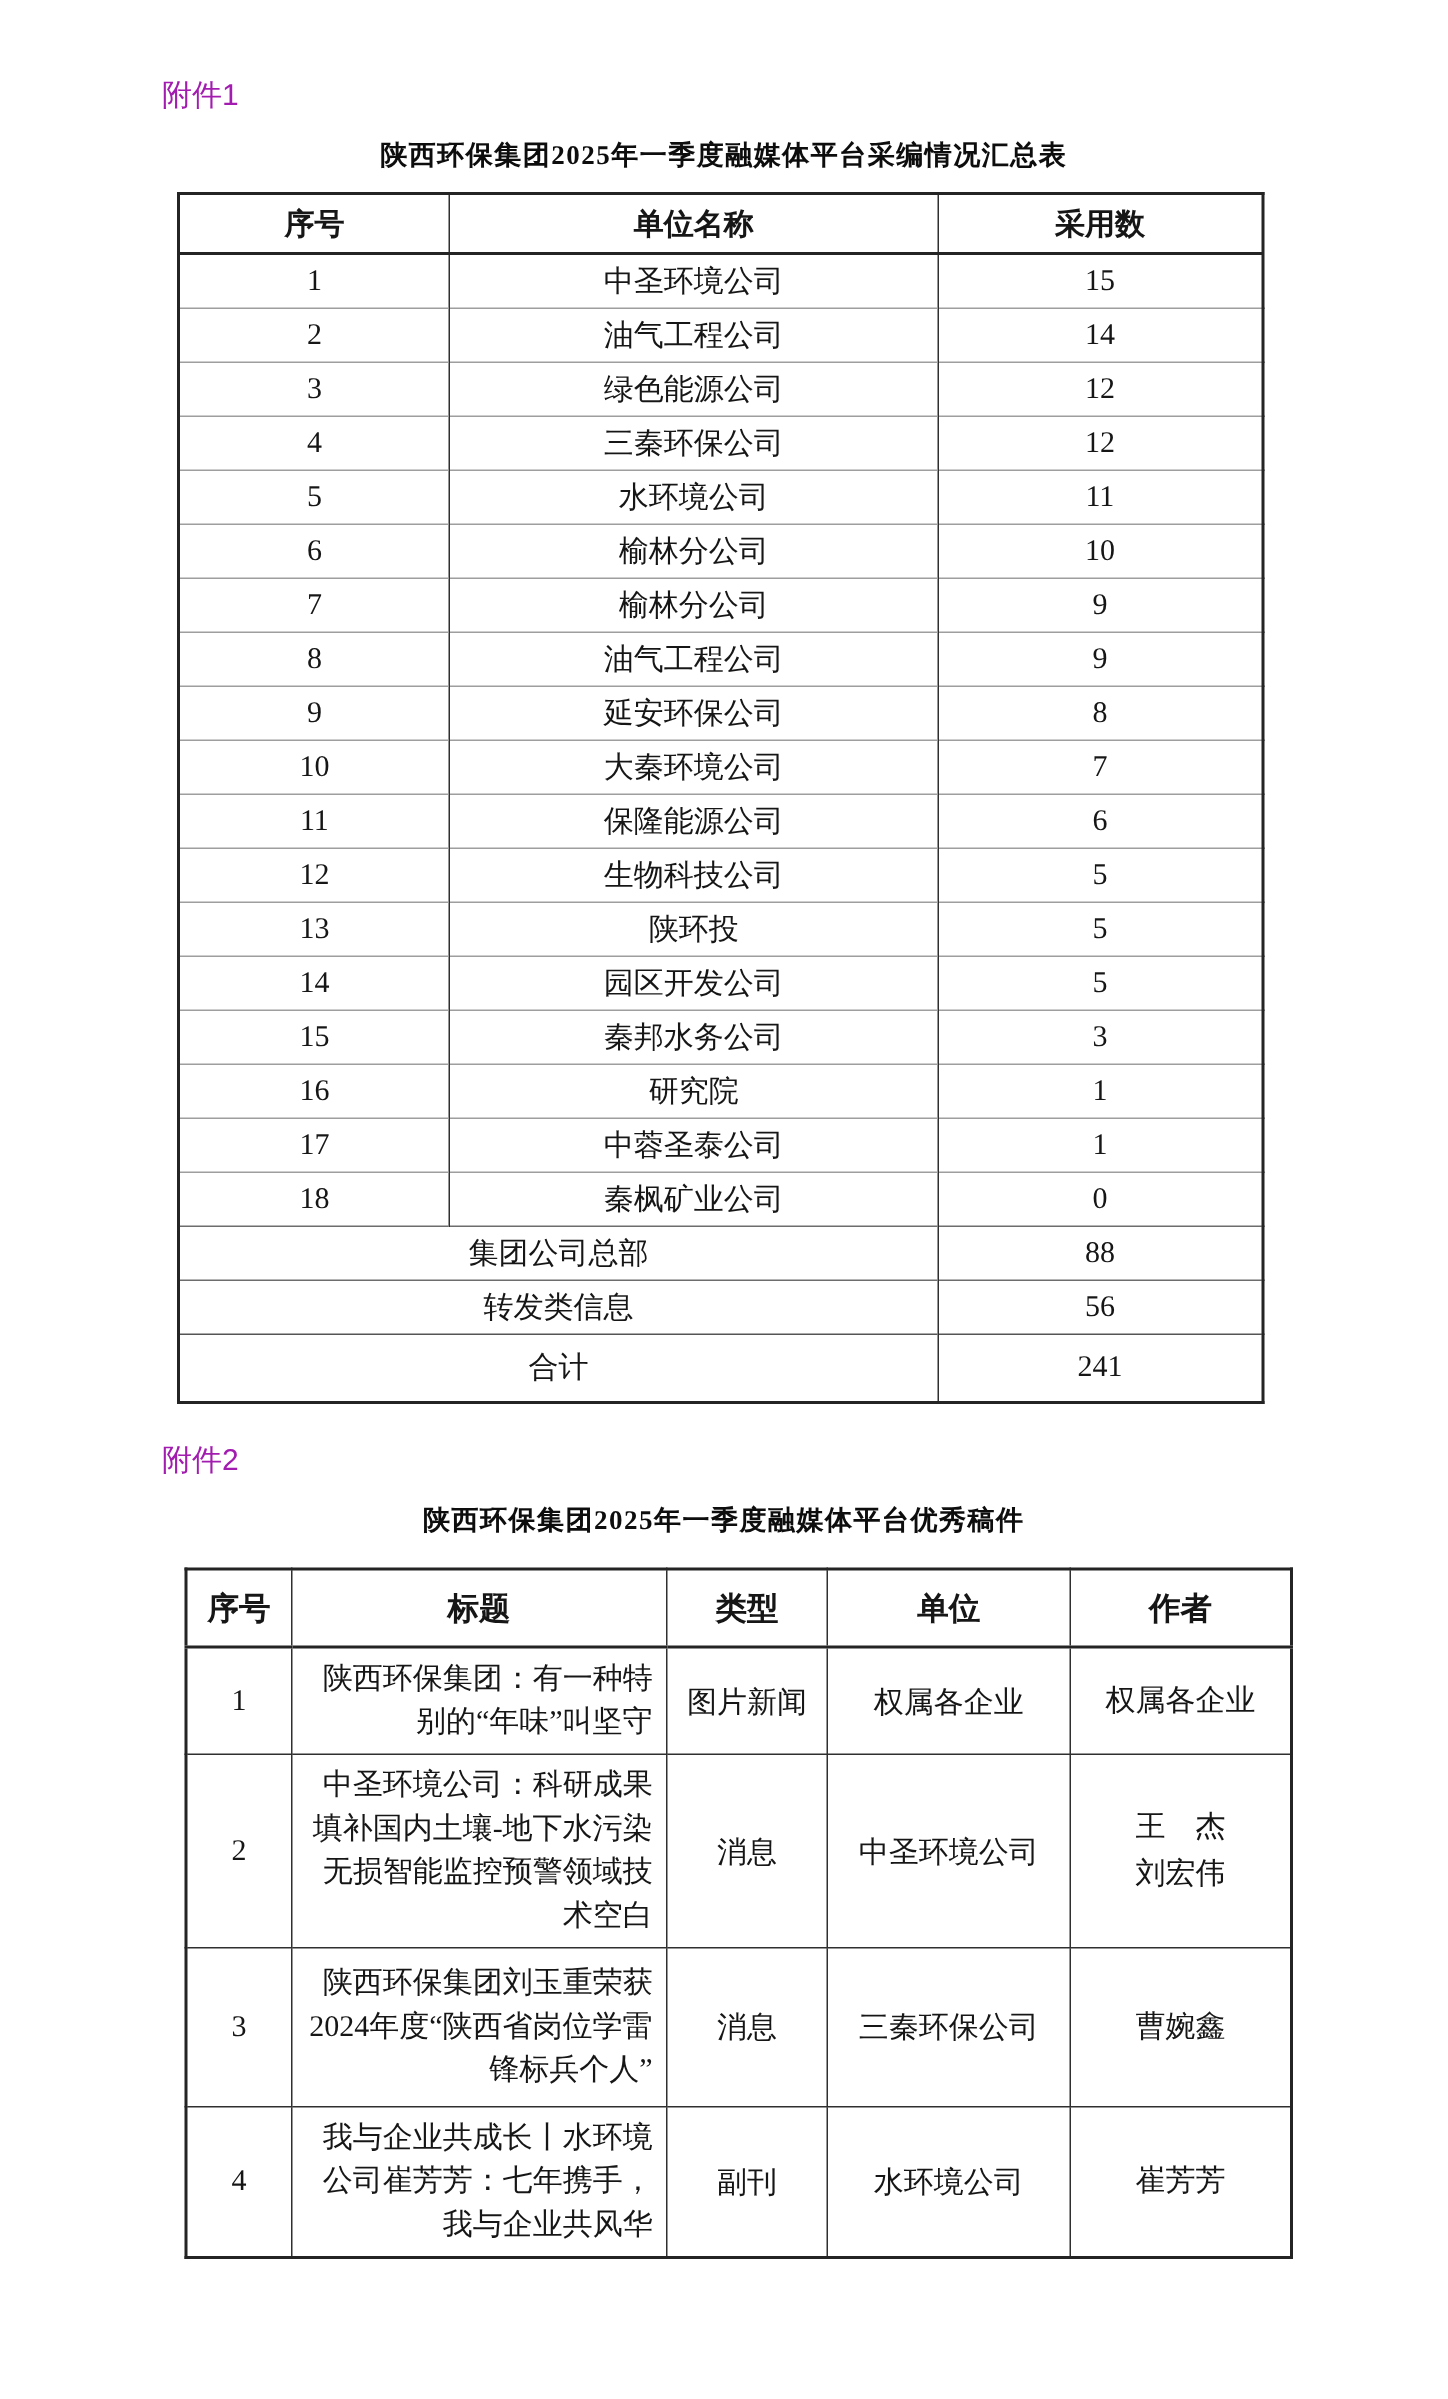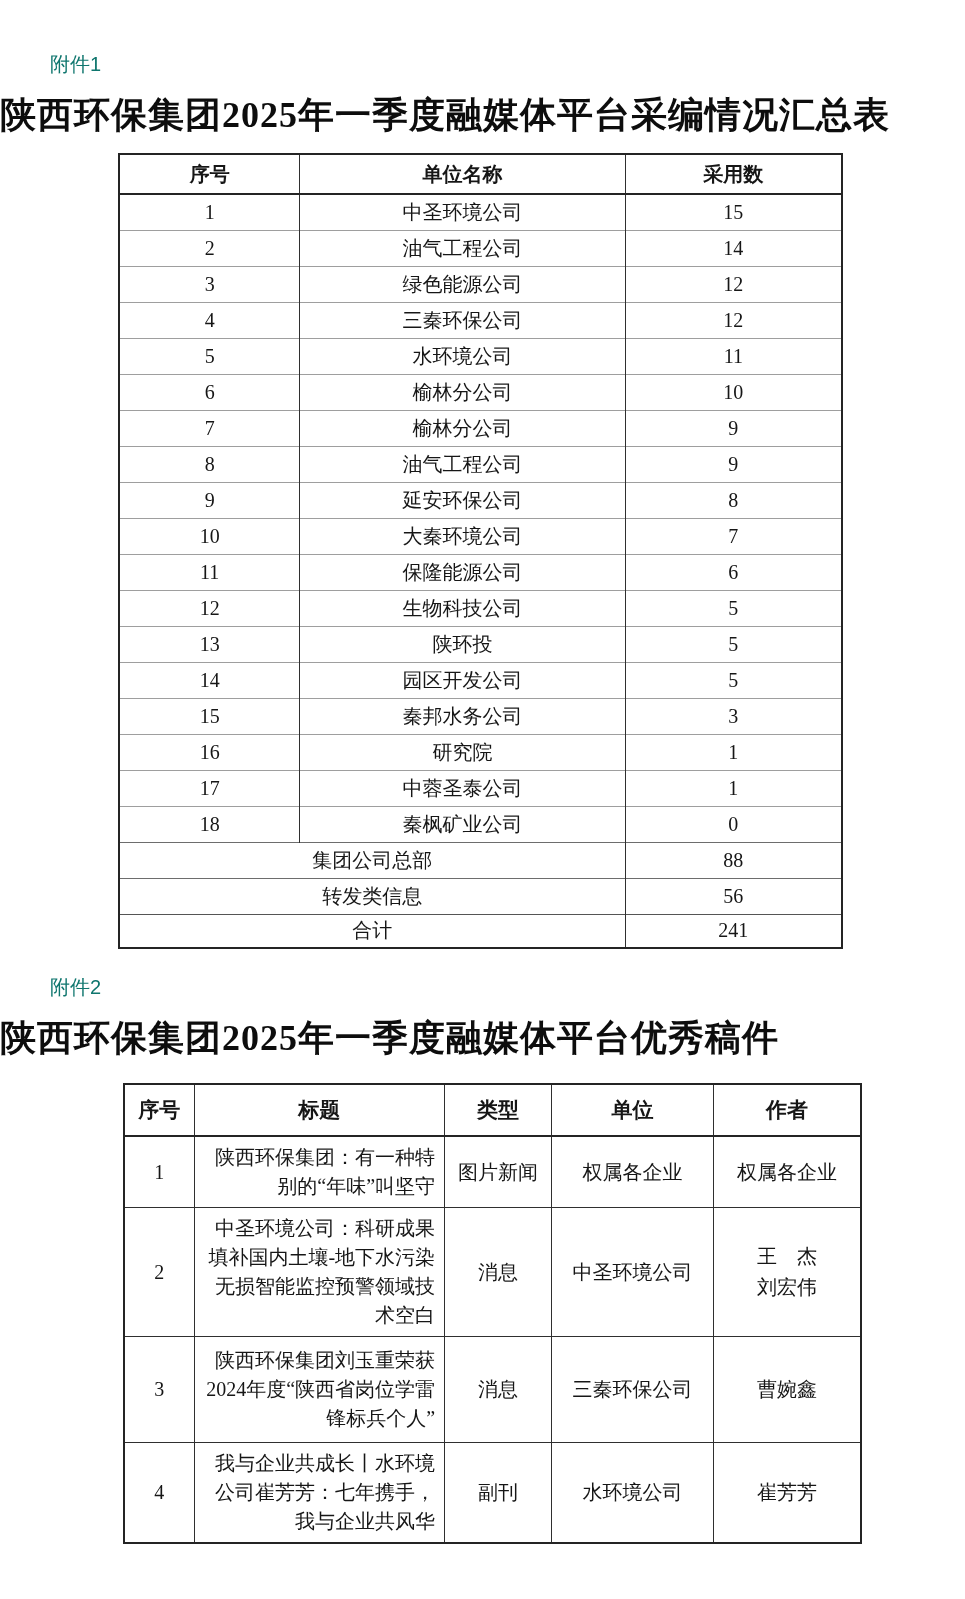--- a/index.html
+++ b/index.html
@@ -4,25 +4,25 @@
 <style>
   html,body{margin:0;padding:0;}
   body{
     width:965px;height:1599px;background:#ffffff;color:#141414;
     font-family:"Liberation Serif", serif;
     -webkit-font-smoothing:antialiased;
   }
   .page{box-sizing:border-box;padding-top:52px;}
 
   .att-label{
-    margin-left:50px;font-size:20px;line-height:1.2;
-    font-family:"Liberation Sans", sans-serif;font-weight:500;color:#0f766e;
+    margin-left:108px;font-size:20px;line-height:1.2;
+    font-family:"Liberation Sans", sans-serif;font-weight:500;color:#a21caf;
   }
   .doc-title{
-    width:965px;font-size:36px;font-weight:bold;
+    width:965px;text-align:center;font-size:18px;font-weight:bold;
     letter-spacing:1px;margin-top:15px;color:#0d0d0d;
   }
 
   table{border-collapse:collapse;table-layout:fixed;}
   th,td{box-sizing:border-box;text-align:center;vertical-align:middle;
     font-size:20px;padding:2px 6px;color:#161616;font-weight:normal;}
 
   
   .t1{margin:13px 0 0 118px;width:725px;border:2px solid #242424;}
   .t1 col.c-seq{width:25%;}
@@ -31,21 +31,21 @@
   .t1 th{
     border-left:1px solid #2f2f2f;border-right:1px solid #2f2f2f;
     border-bottom:2px solid #242424;
     font-family:"Liberation Sans", sans-serif;font-weight:600;height:40px;
   }
   .t1 td{
     border-left:1px solid #2f2f2f;border-right:1px solid #2f2f2f;
     border-top:1px solid #9e9e9e;height:36px;
   }
   .t1 tr.row-merged td{border-top:1px solid #6d6d6d;}
-  .t1 tr.row-total td{height:34px;border-top:1px solid #555;}
+  .t1 tr.row-total td{height:46px;border-top:1px solid #555;}
 
   
   .t2{margin:20px 0 0 123px;width:739px;border:2px solid #242424;}
   .t2 col.c2-seq{width:9.5%;}
   .t2 col.c2-title{width:34%;}
   .t2 col.c2-type{width:14.5%;}
   .t2 col.c2-unit{width:22%;}
   .t2 col.c2-author{width:20%;}
   .t2 th{
     border:1px solid #2f2f2f;border-bottom:2px solid #242424;height:52px;

